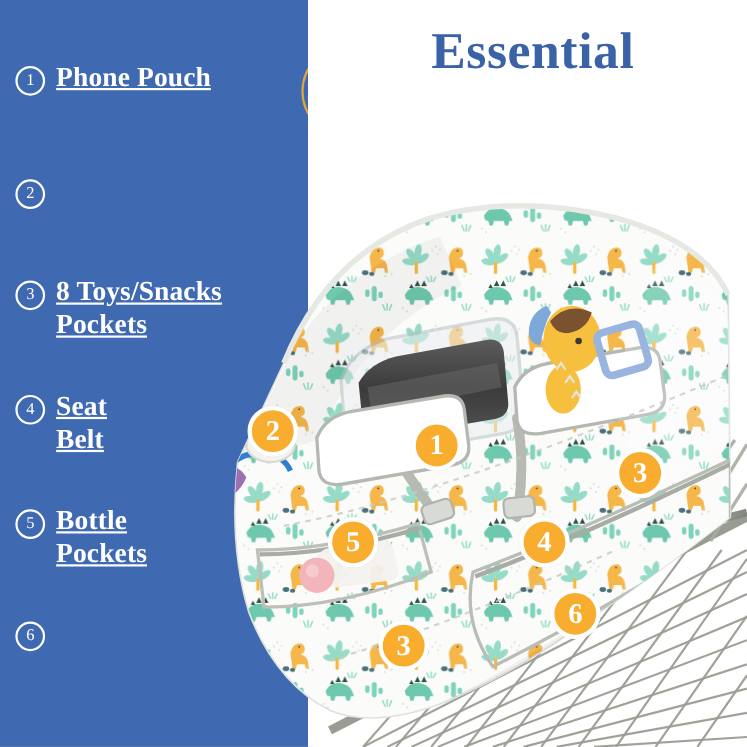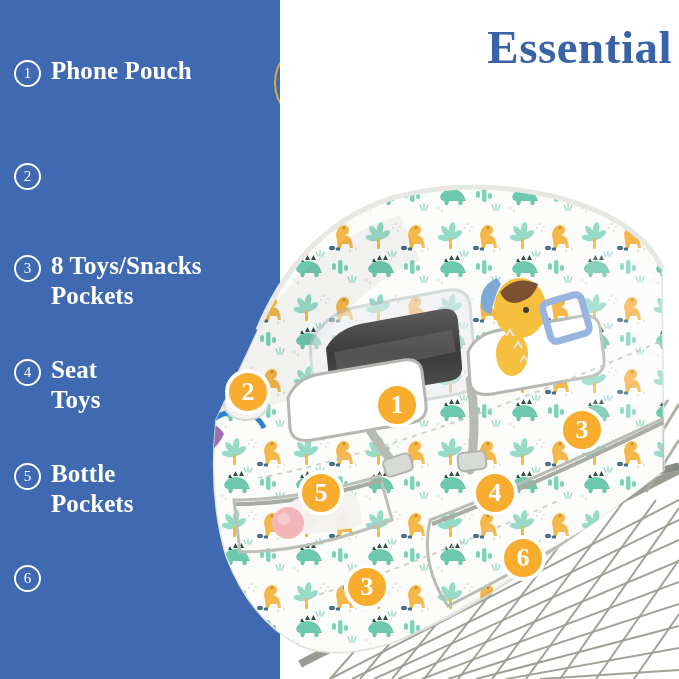--- a/index.html
+++ b/index.html
@@ -43,21 +43,21 @@
     border-radius: 50%;
     background: #f9b233;
     z-index: 2;
   }
 
   
   .title {
     position: absolute;
     left: 392px; top: 22px;
     width: 280px;
-    text-align: right;
+    text-align: left;
     z-index: 6;
     font-family: "Liberation Serif", "DejaVu Serif", serif;
     font-weight: bold;
     font-size: 47px;
     line-height: 1.08;
     color: #3a62a7;
     letter-spacing: 0.5px;
   }
   .title .line { display: block; white-space: nowrap; }
 
@@ -89,20 +89,21 @@
     margin-top: 4px;
   }
   .fi-label {
     color: #ffffff;
     font-family: "Liberation Serif", "DejaVu Serif", serif;
     font-weight: bold;
     font-size: 25px;
     line-height: 1.18;
     letter-spacing: 0.1px;
     white-space: pre-line;
+    text-decoration: underline;
   }
 
   
   .photo {
     position: absolute;
     left: 0; top: 0;
     width: 679px; height: 679px;
     z-index: 4;
   }
 
@@ -344,21 +345,21 @@
 
     <div class="feature-item" style="top:203px;left:0;">
       <span class="fi-num">3</span>
       <span class="fi-label">8 Toys/Snacks
 Pockets</span>
     </div>
 
     <div class="feature-item" style="top:307px;left:0;">
       <span class="fi-num">4</span>
       <span class="fi-label">Seat
-Toys</span>
+Belt</span>
     </div>
 
     <div class="feature-item" style="top:411px;left:0;">
       <span class="fi-num">5</span>
       <span class="fi-label">Bottle
 Pockets</span>
     </div>
 
     <div class="feature-item" style="top:513px;left:0;">
       <span class="fi-num">6</span>

